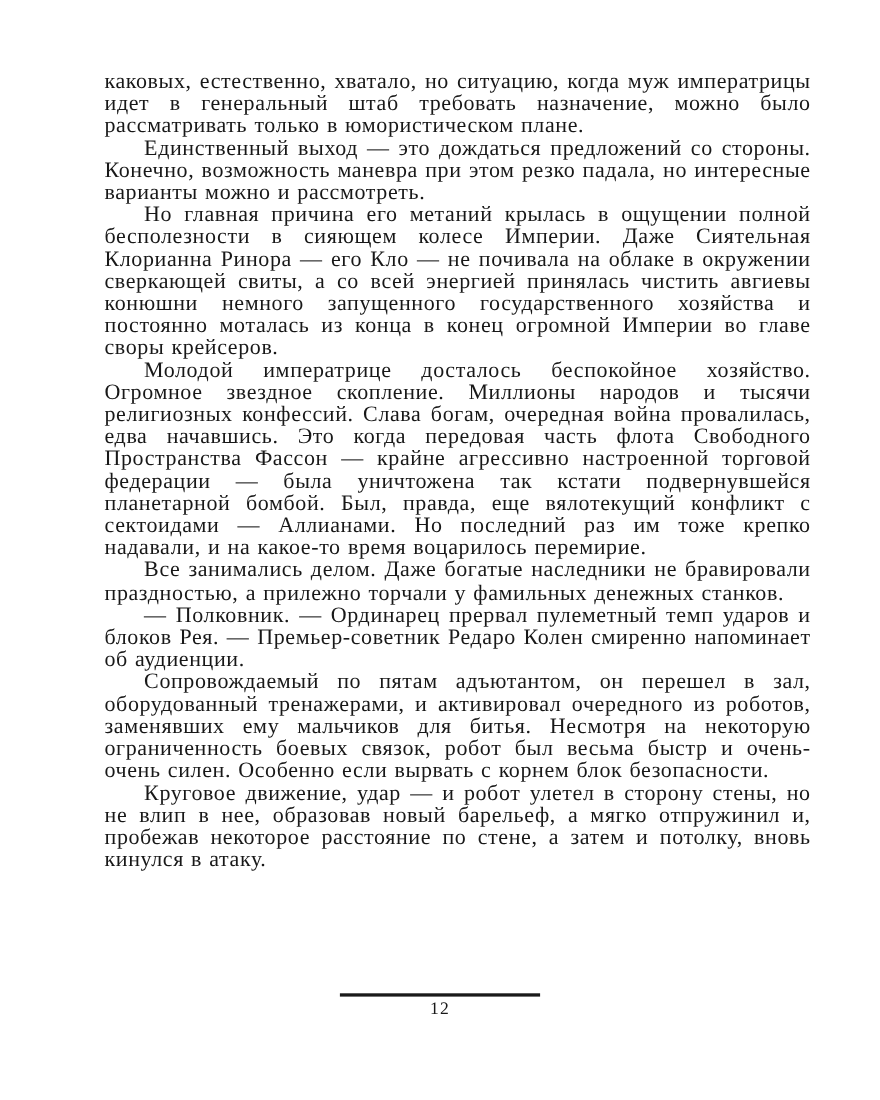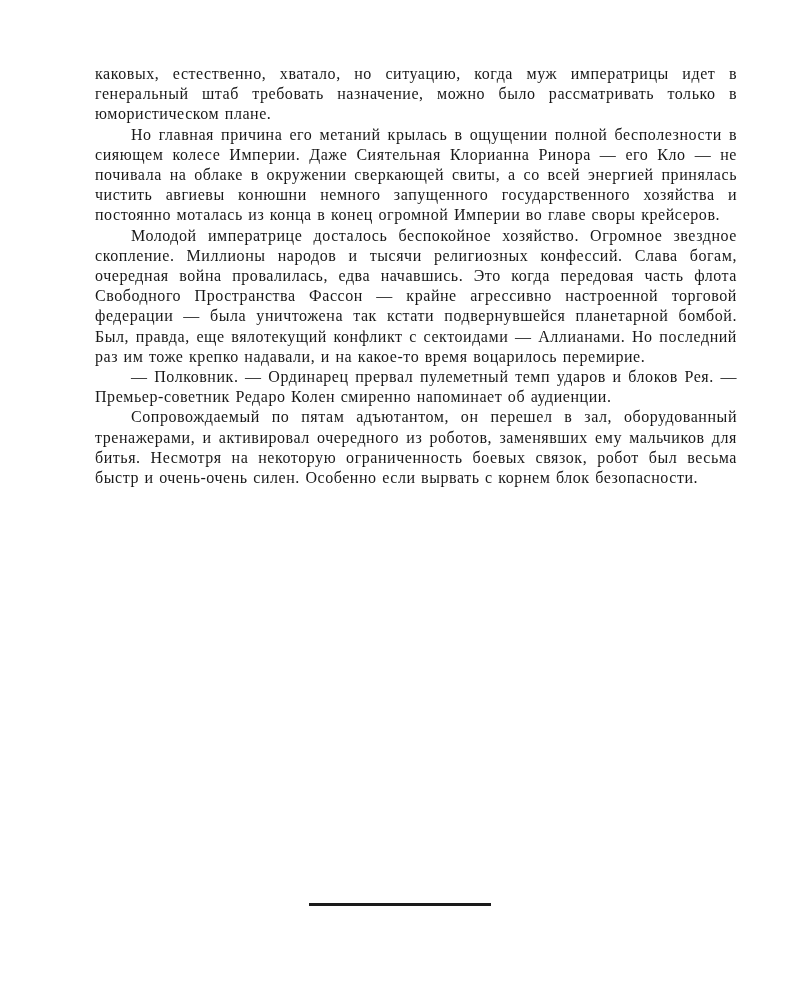--- a/index.html
+++ b/index.html
@@ -18,21 +18,21 @@
     position: absolute;
     inset: 0;
     background: #ffffff;
   }
   .text-block {
     position: absolute;
     left: 95px;
     top: 64px;
     width: 642px;
     color: #181818;
-    font-size: 16px;
+    font-size: 20px;
     line-height: 20.2px;
     font-weight: 500;
     text-align: justify;
     letter-spacing: 0.55px;
     word-spacing: 1px;
   }
   .para {
     margin: 0;
     padding: 0;
   }
@@ -58,22 +58,26 @@
     font-weight: 500;
     letter-spacing: 1px;
   }
 </style>
 </head>
 <body>
 
 <div class="book-page">
   <div class="text-block">
       <p class="para">каковых, естественно, хватало, но ситуацию, когда муж императрицы идет в генеральный штаб требовать назначение, можно было рассматривать только в юмористическом плане.</p>
+      <p class="para indent">Единственный выход — это дождаться предложений со стороны. Конечно, возможность маневра при этом резко падала, но интересные варианты можно и рассмотреть.</p>
       <p class="para indent">Но главная причина его метаний крылась в ощущении полной бесполезности в сияющем колесе Империи. Даже Сиятельная Клорианна Ринора — его Кло — не почивала на облаке в окружении сверкающей свиты, а со всей энергией принялась чистить авгиевы конюшни немного запущенного государственного хозяйства и постоянно моталась из конца в конец огромной Империи во главе своры крейсеров.</p>
       <p class="para indent">Молодой императрице досталось беспокойное хозяйство. Огромное звездное скопление. Миллионы народов и тысячи религиозных конфессий. Слава богам, очередная война провалилась, едва начавшись. Это когда передовая часть флота Свободного Пространства Фассон — крайне агрессивно настроенной торговой федерации — была уничтожена так кстати подвернувшейся планетарной бомбой. Был, правда, еще вялотекущий конфликт с сектоидами — Аллианами. Но последний раз им тоже крепко надавали, и на какое-то время воцарилось перемирие.</p>
+      <p class="para indent">Все занимались делом. Даже богатые наследники не бравировали праздностью, а прилежно торчали у фамильных денежных станков.</p>
       <p class="para indent">— Полковник. — Ординарец прервал пулеметный темп ударов и блоков Рея. — Премьер-советник Редаро Колен смиренно напоминает об аудиенции.</p>
       <p class="para indent">Сопровождаемый по пятам адъютантом, он перешел в зал, оборудованный тренажерами, и активировал очередного из роботов, заменявших ему мальчиков для битья. Несмотря на некоторую ограниченность боевых связок, робот был весьма быстр и очень-очень силен. Особенно если вырвать с корнем блок безопасности.</p>
+      <p class="para indent">Круговое движение, удар — и робот улетел в сторону стены, но не влип в нее, образовав новый барельеф, а мягко отпружинил и, пробежав некоторое расстояние по стене, а затем и потолку, вновь кинулся в атаку.</p>
     </div>
 
   <div class="footer">
     <div class="footer-rule"></div>
+    <div class="page-number">12</div>
   </div>
 </div>
 
 </body></html>

